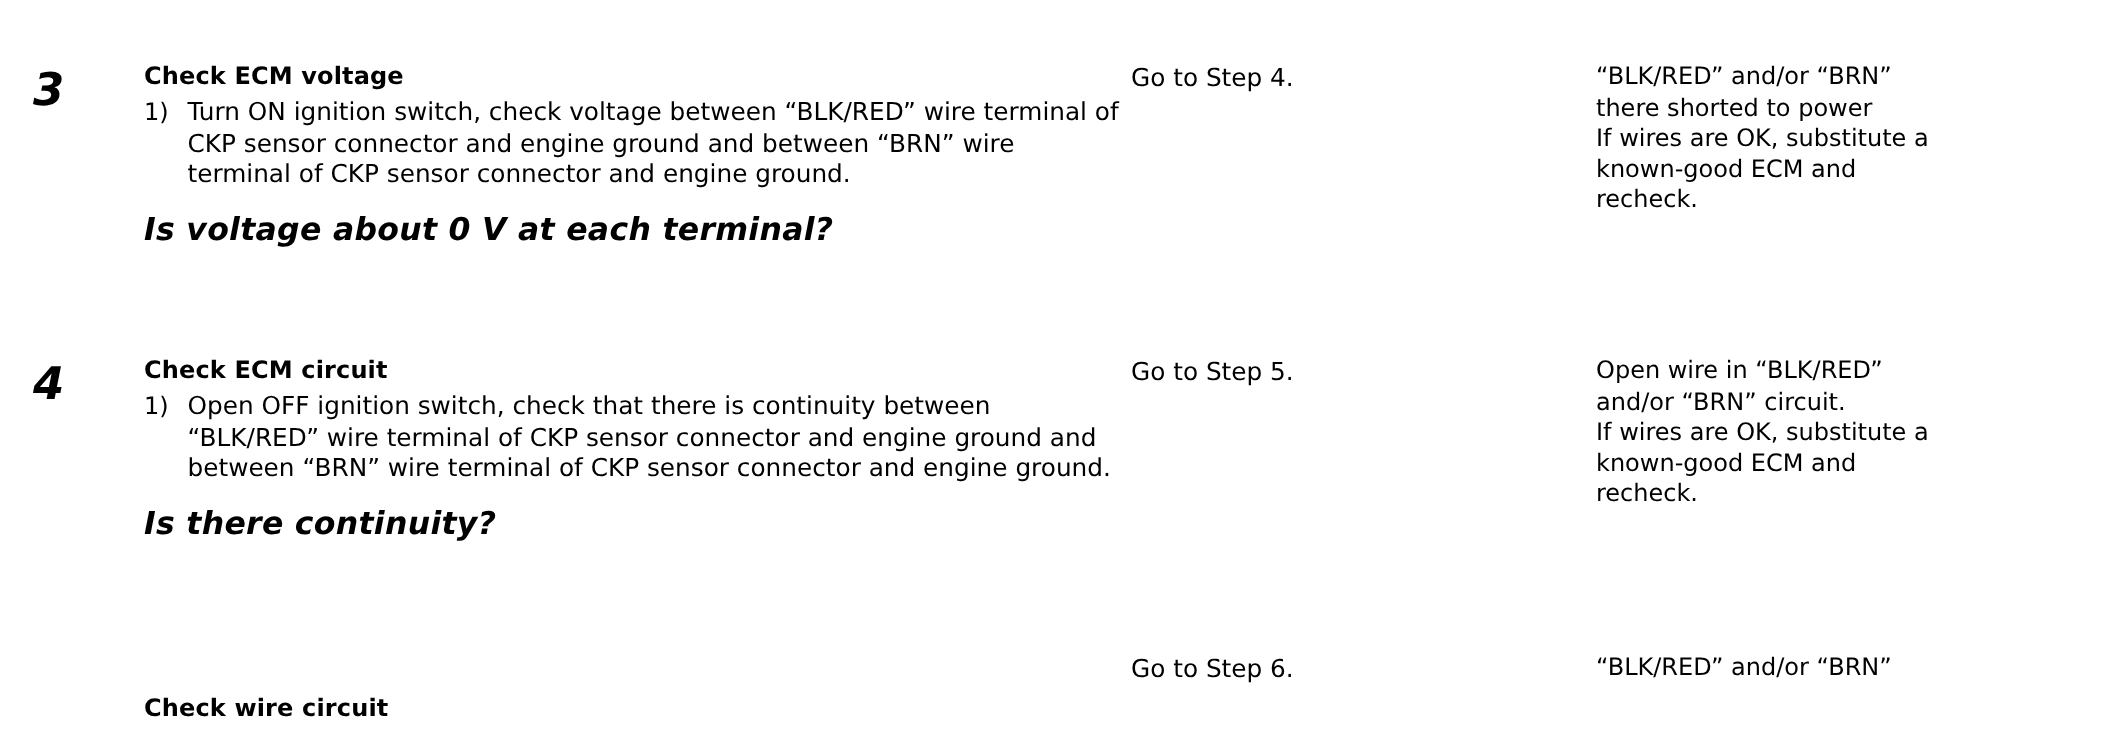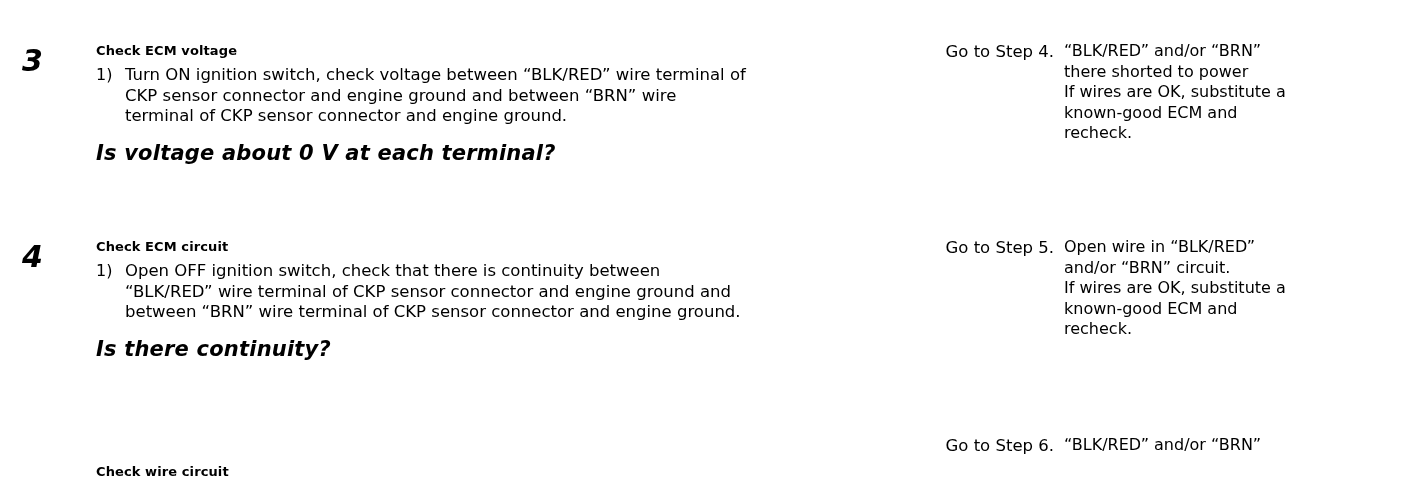--- a/index.html
+++ b/index.html
@@ -43,30 +43,29 @@
 
   .col-action {
     position: absolute;
     left: 96px;
     width: 650px;
   }
   .col-yes {
     position: absolute;
     left: 754px;
     width: 300px;
-    text-align: right;
   }
   .col-no {
     position: absolute;
     left: 1064px;
     width: 340px;
   }
 
   .action-title {
-    font-size: 13px;
+    font-size: 16px;
     font-weight: bold;
     line-height: 22px;
     margin: 0 0 3px 0;
     letter-spacing: 0.1px;
   }
 
   .proc-list {
     margin: 0;
     padding: 0;
     list-style: none;

